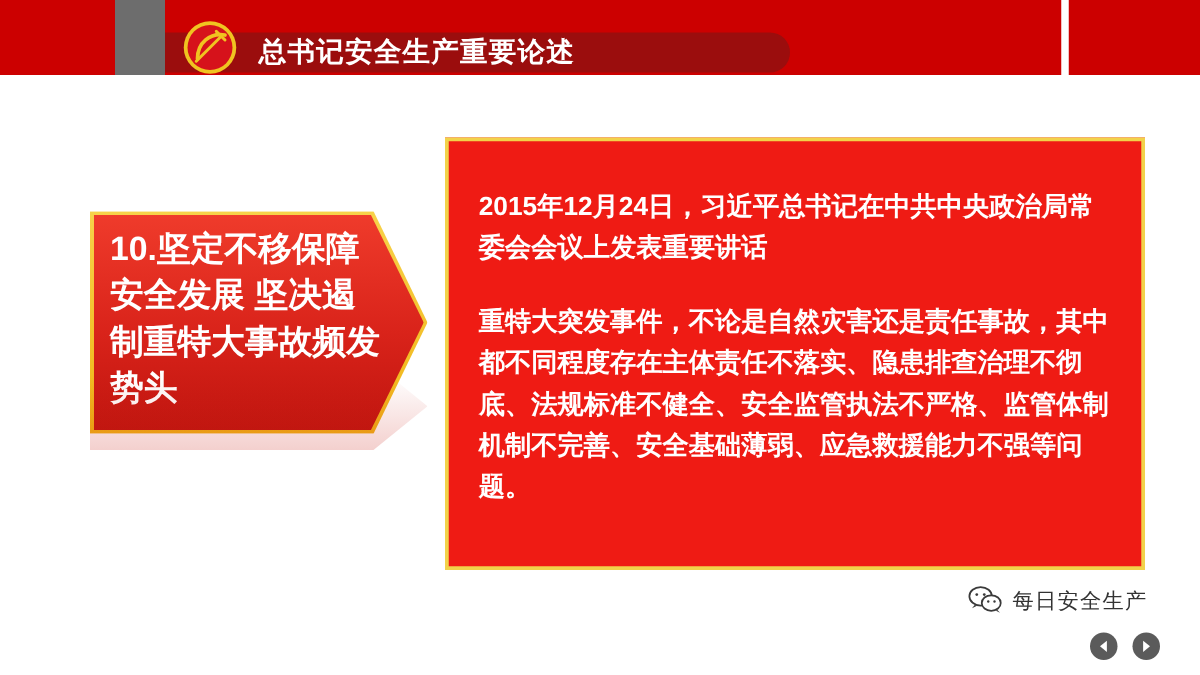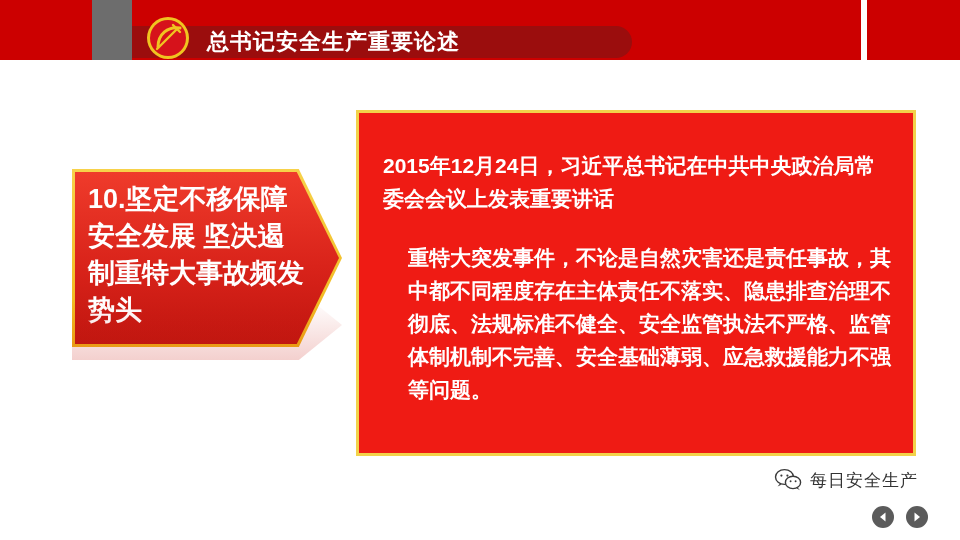--- a/index.html
+++ b/index.html
@@ -22,21 +22,20 @@
   }
 
   
   .topbar {
     position: absolute;
     left: 0;
     top: 0;
     width: 877px;
     height: 68px;
     background: #c2410c;
-    padding-left: 12px;
   }
   .topbar-red-left {
     position: absolute;
     left: 0;
     top: 0;
     width: 92px;
     height: 60px;
     background: #cc0000;
   }
   .topbar-gray {
@@ -176,21 +175,20 @@
   }
   .panel-para {
     font-size: 21px;
     font-weight: bold;
     color: #ffffff;
     line-height: 33px;
     letter-spacing: 0px;
   }
   .panel-para.second {
     margin-top: 26px;
-    margin-left: 25px;
   }
 
   
   .footer-wm {
     position: absolute;
     right: 42px;
     bottom: 48px;
     display: flex;
     align-items: center;
     gap: 8px;

